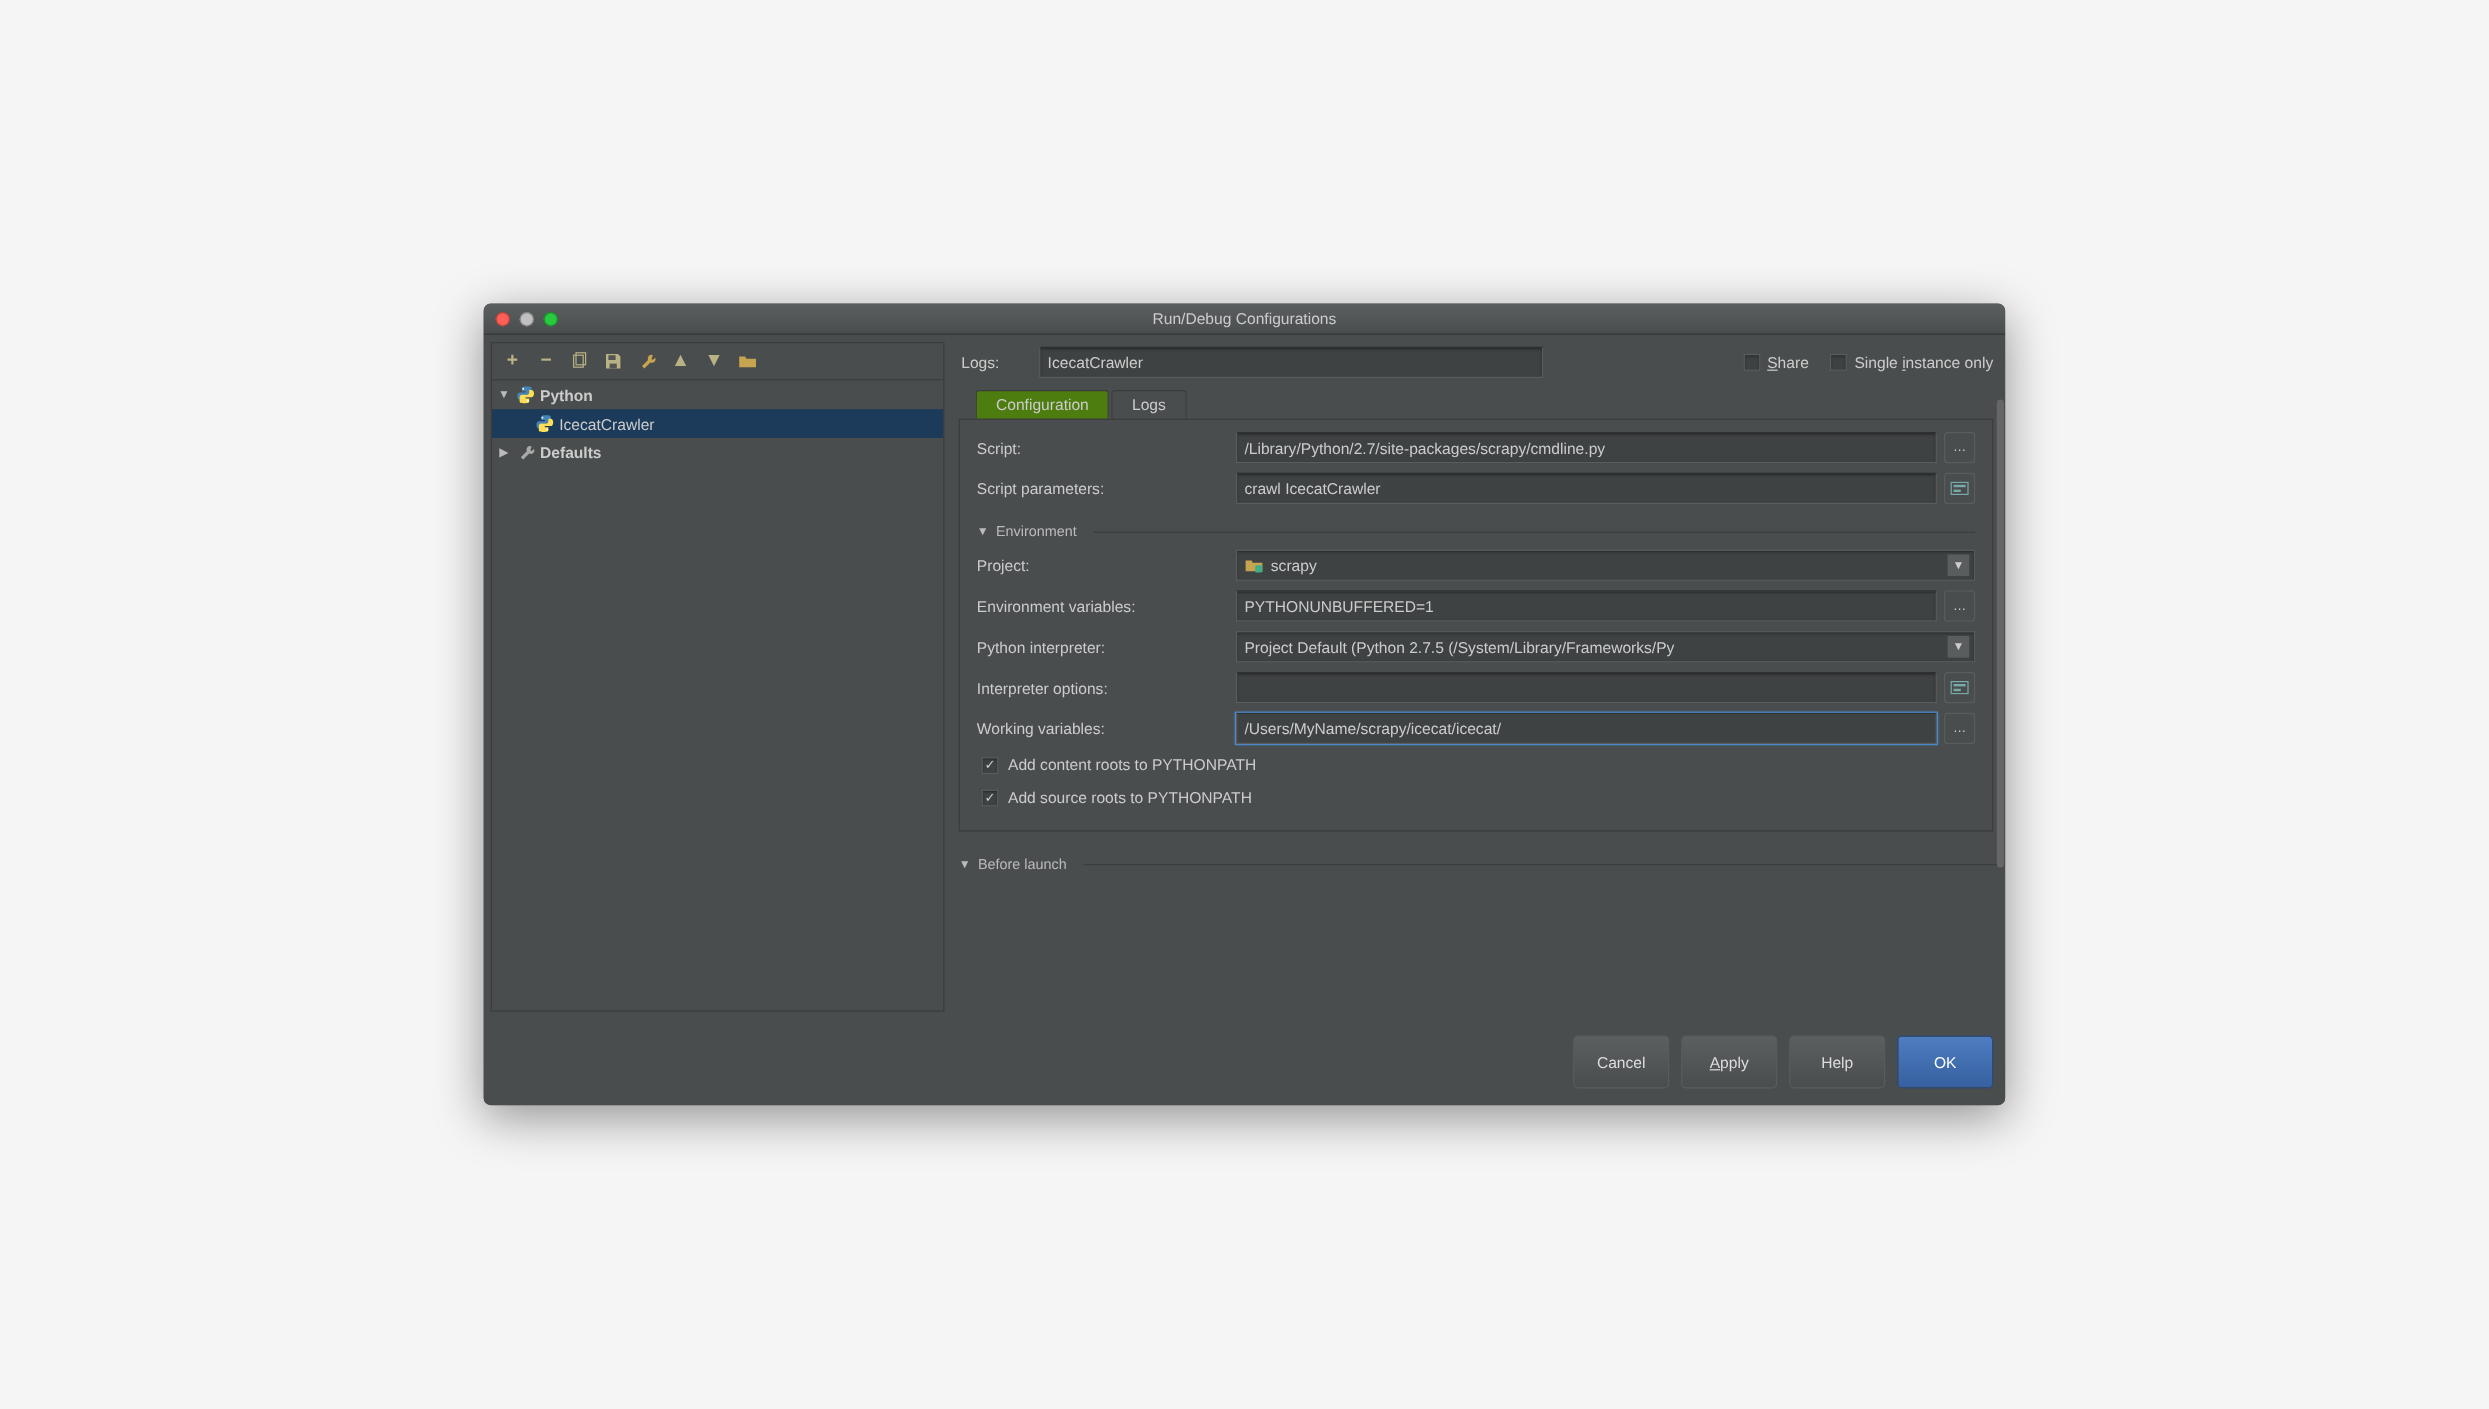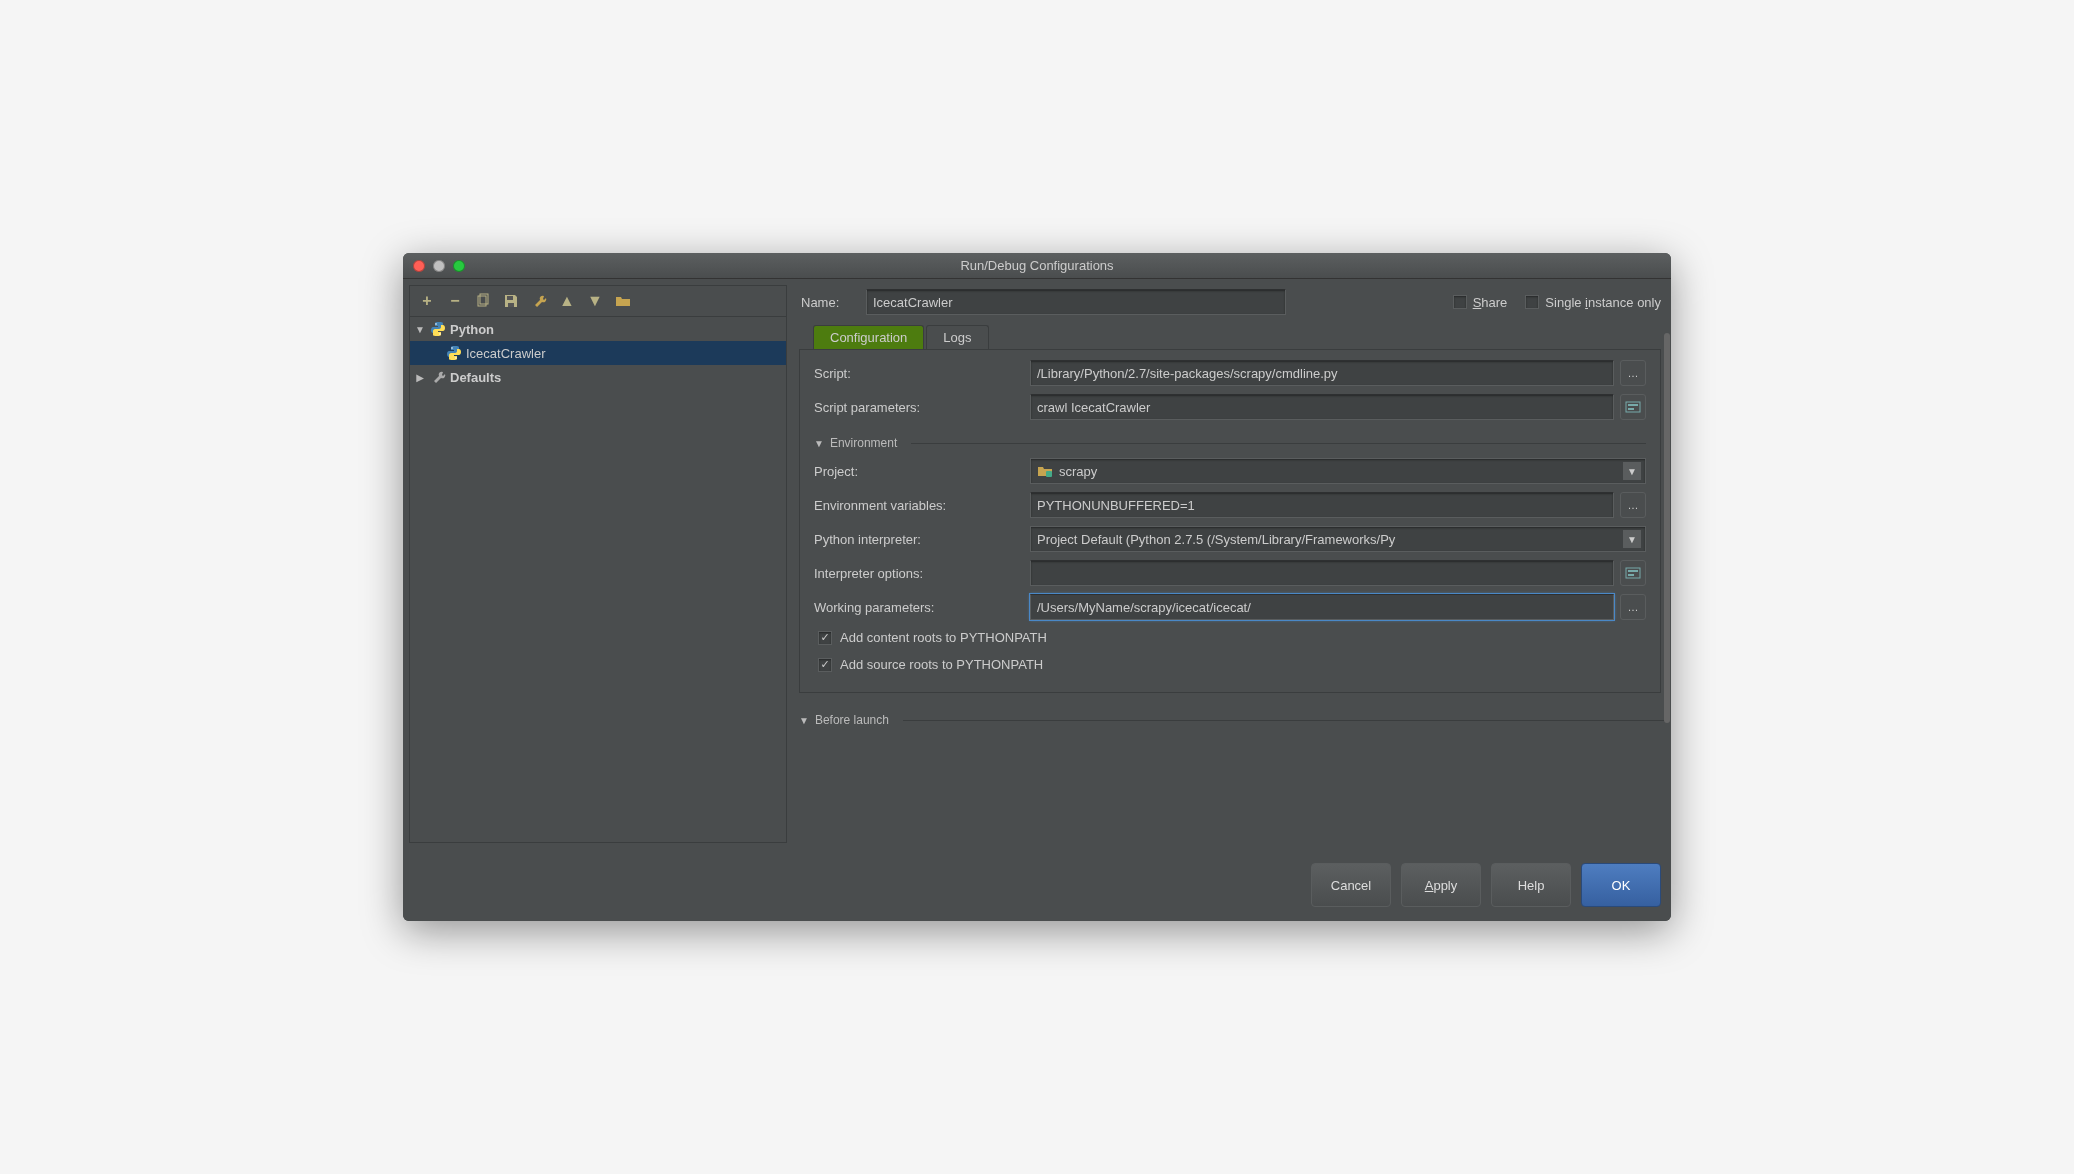--- a/index.html
+++ b/index.html
@@ -373,21 +373,21 @@
                 <path d="M13 3a3 3 0 0 0-4 4L4 12l2 2 5-5a3 3 0 0 0 4-4l-2 2-1-1 1-3z"></path>
               </svg>
           </span>
           <span class="tree-label bold">Defaults</span>
         </div>
       </div>
     </div>
 
     <div class="main">
       <div class="name-row">
-        <label>Name:</label>
+        <label>Logs:</label>
         <input class="text-input" value="IcecatCrawler" style="">
         <div class="name-right">
           <div class="check-row">
             <span class="checkbox"></span>
             <span><span class="underline-letter">S</span>hare</span>
           </div>
           <div class="check-row">
             <span class="checkbox"></span>
             <span>Single <span class="underline-letter">i</span>nstance only</span>
           </div>
@@ -467,21 +467,21 @@
               <svg width="16" height="12" viewBox="0 0 16 12">
                   <rect x="1" y="1" width="14" height="10" fill="none" stroke="#7aa" stroke-width="1"></rect>
                   <rect x="3" y="3" width="10" height="2" fill="#7aa"></rect>
                   <rect x="3" y="7" width="6" height="2" fill="#7aa"></rect>
                 </svg>
             </div>
           </div>
         </div>
 
         <div class="form-row">
-          <label>Working parameters:</label>
+          <label>Working variables:</label>
           <div class="input-wrap">
             <input class="text-input focused" value="/Users/MyName/scrapy/icecat/icecat/" style="">
             <div class="small-btn">…</div>
           </div>
         </div>
 
         <div class="checkrow">
           <span class="checkbox checked"></span>
           <span>Add content roots to PYTHONPATH</span>
         </div>

